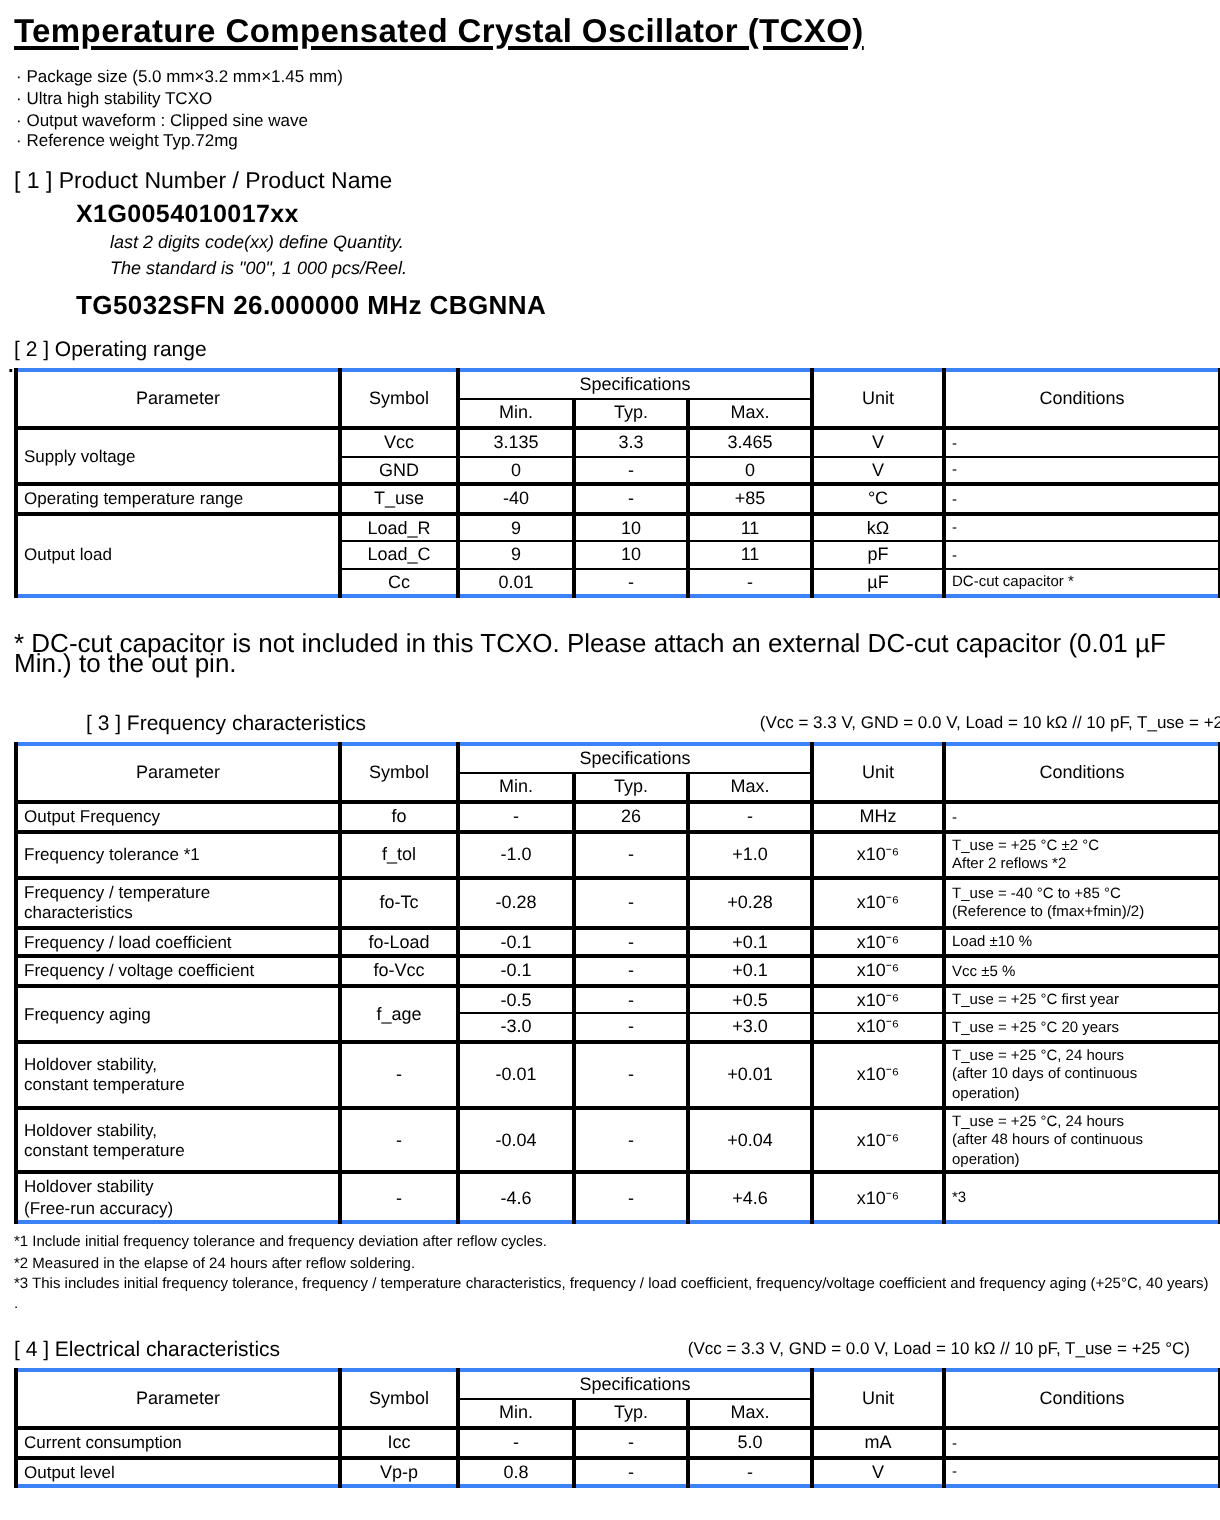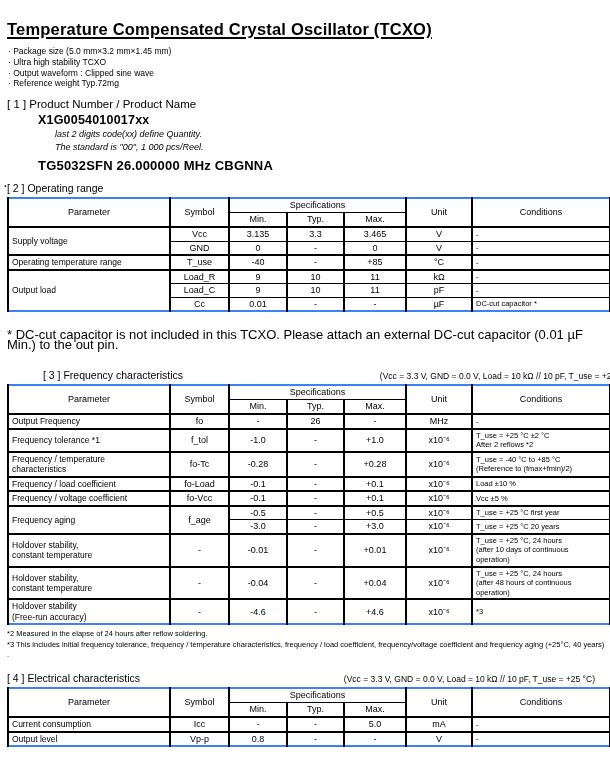--- a/index.html
+++ b/index.html
@@ -8,34 +8,33 @@
     width: 610px; height: 760px; overflow: hidden;
     font-family: "Liberation Sans", sans-serif;
     color: #000;
   }
   .page { position: relative; width: 610px; height: 760px; padding: 7px 0 0 7px; }
 
   .doc-title {
     font-size: 16.5px; font-weight: bold; letter-spacing: 0.2px;
     text-decoration: underline; text-decoration-thickness: 2px; text-underline-offset: 2px;
     margin-bottom: 7px;
-    margin-top: 13px;
   }
   .bullets { list-style: none; font-size: 8.5px; line-height: 10.8px; margin-left: 1px; }
   .bullets li::before { content: "\00B7\00A0"; }
 
   .s1-heading { font-size: 11.5px; margin-top: 9px; }
   .sub-label  { font-size: 9.5px; margin-top: 4px; }
   .ordering-code { font-size: 12.5px; font-weight: bold; margin: 3px 0 1px 31px; letter-spacing: 0.2px; }
   .ordering-note { font-size: 9px; line-height: 13px; margin-left: 48px; font-style: italic; }
   .model-name { font-size: 13px; font-weight: bold; margin: 4px 0 0 31px; letter-spacing: 0.2px; }
 
   .stray-dot { position: absolute; left: 4px; top: 178px; font-size: 10px; font-weight: bold; }
 
-  .sec-row { display: flex; justify-content: space-between; align-items: flex-end; width: 588px; margin-bottom: 3px; }
+  .sec-row { display: flex; justify-content: space-between; align-items: flex-start; width: 588px; margin-bottom: 3px; }
   .sec-heading { font-size: 10.5px; }
   .cond-note { font-size: 8.5px; }
   .sec2-row { margin-top: 9px; }
   .sec3-row { margin-top: 19px; margin-left: 36px; }
   .sec4-row { margin-top: 12px; }
 
   table.spec { border-collapse: collapse; table-layout: fixed; width: 602px; border: 2px solid #3b82f6; }
   .spec th, .spec td {
     border: 1px solid #000; border-left-width: 2px; border-right-width: 2px;
     padding: 1px 3px; vertical-align: middle; overflow: hidden;
@@ -279,20 +278,21 @@
           <td>-</td>
           <td>-4.6</td>
           <td>-</td>
           <td>+4.6</td>
           <td>x10⁻⁶</td>
           <td class="cond">*3</td>
         </tr>
       </tbody>
   </table>
   <div class="footnotes">
+    <div>*1 Include initial frequency tolerance and frequency deviation after reflow cycles.</div>
     <div>*2 Measured in the elapse of 24 hours after reflow soldering.</div>
     <div>*3 This includes initial frequency tolerance, frequency / temperature characteristics, frequency / load coefficient, frequency/voltage coefficient and frequency aging (+25°C, 40 years) .</div>
   </div>
 
   <div class="sec-row sec4-row">
     <span class="sec-heading">[ 4 ] Electrical characteristics</span>
     <span class="cond-note">(Vcc = 3.3 V, GND = 0.0 V, Load = 10 kΩ // 10 pF, T_use = +25 °C)</span>
   </div>
   <table class="spec">
     <colgroup>

